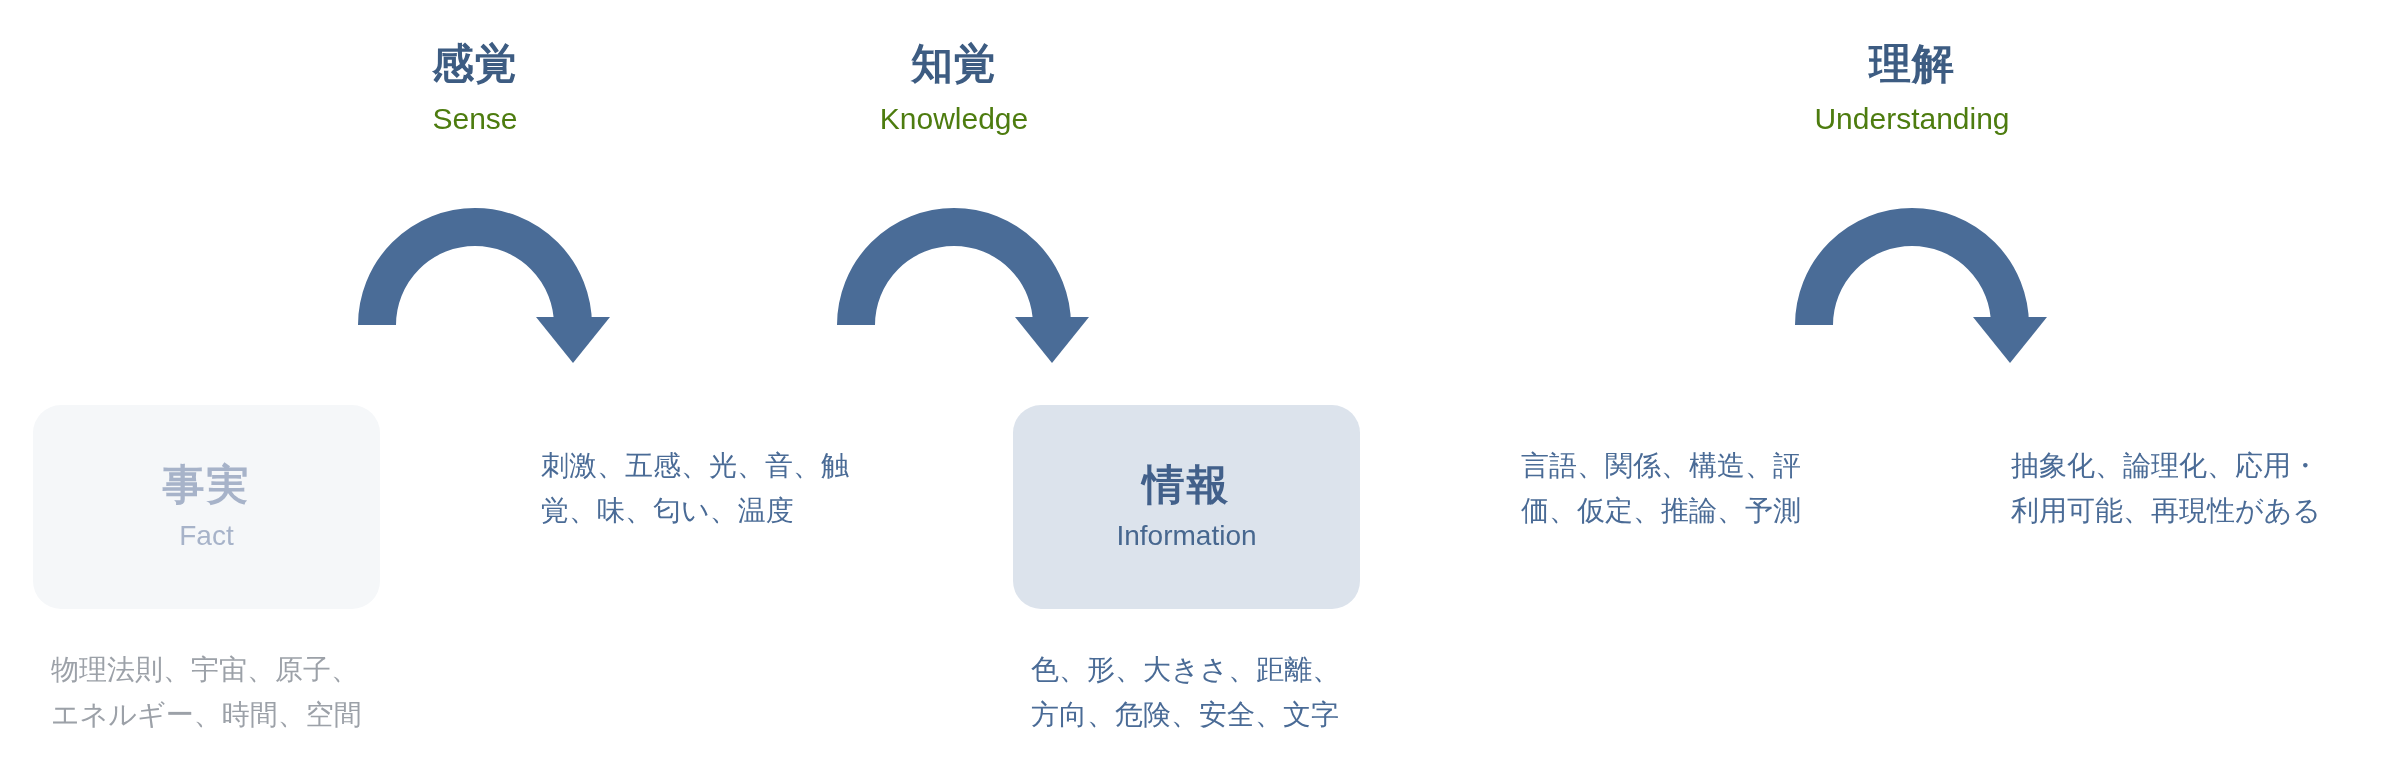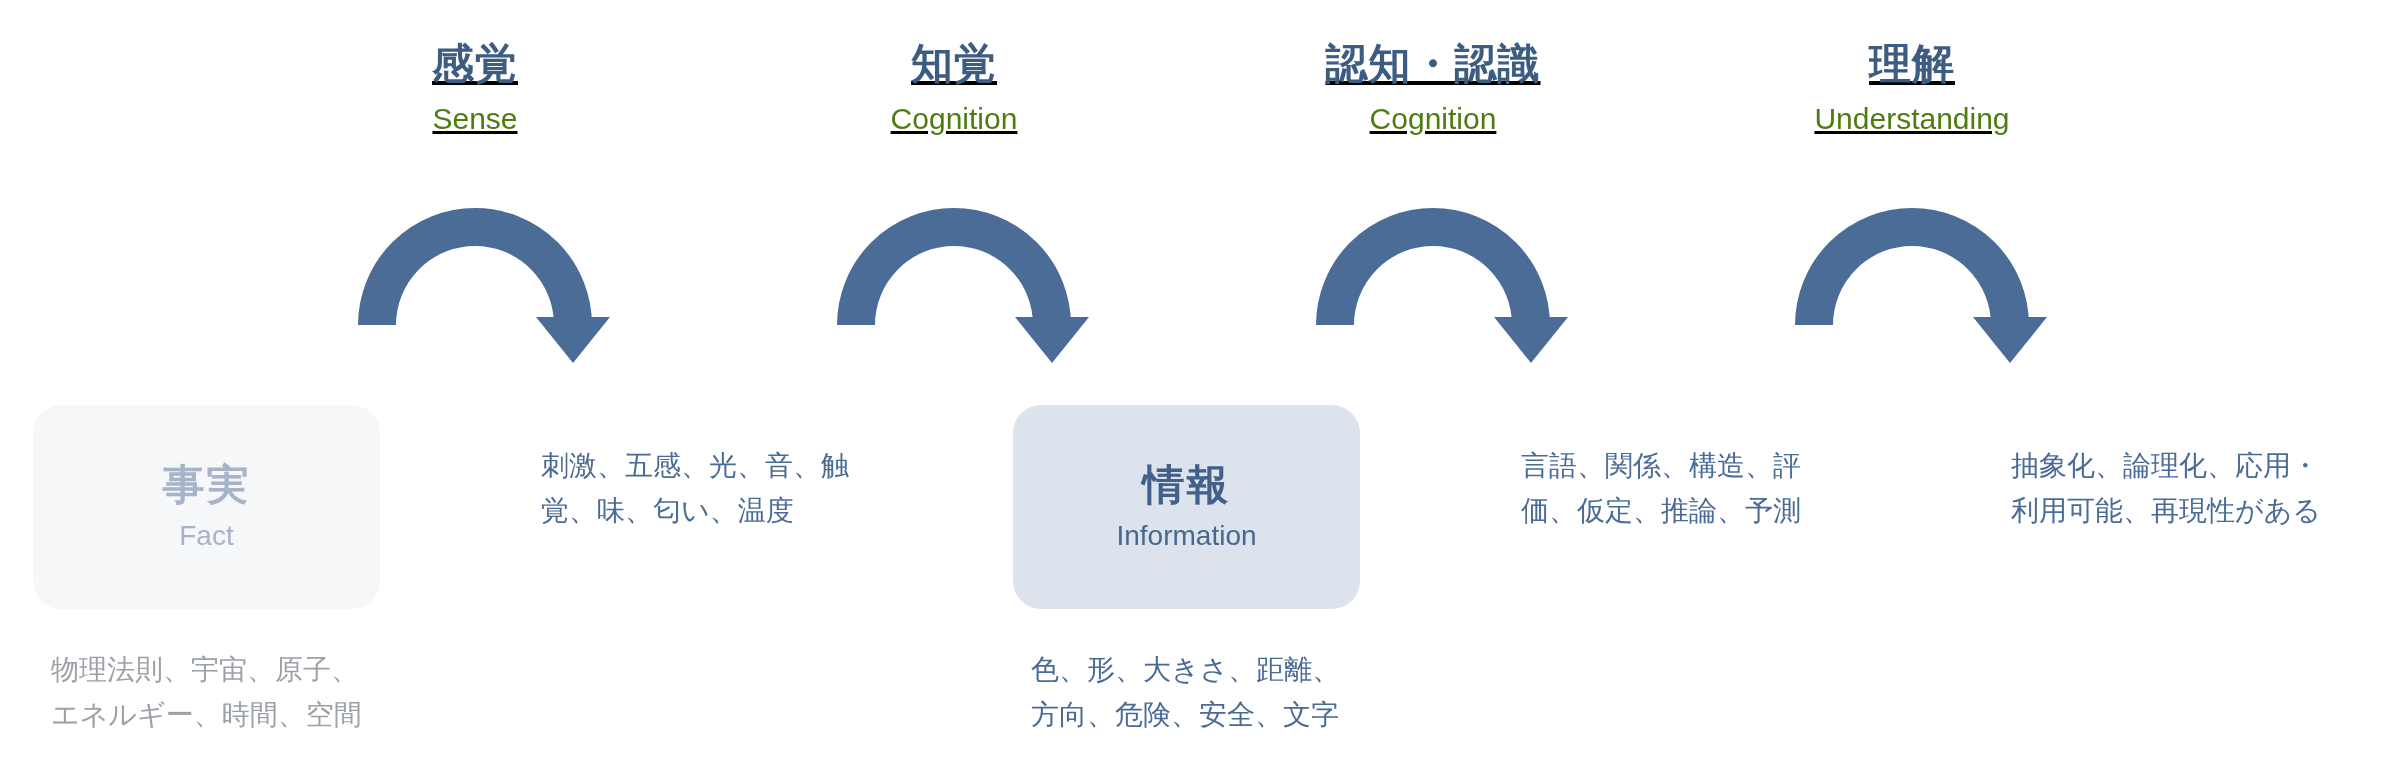--- a/index.html
+++ b/index.html
@@ -15,21 +15,20 @@
   
   .transition {
     position: absolute;
     top: 40px;
     width: 400px;
     height: 330px;
     display: flex;
     flex-direction: column;
     align-items: center;
     text-align: center;
-    text-decoration: underline;
   }
   .t-ja {
     font-size: 42px;
     line-height: 48px;
     font-weight: 700;
     color: #3D5C82;
     letter-spacing: 1px;
     white-space: nowrap;
   }
   .t-en {
@@ -101,35 +100,27 @@
     <div class="t-ja">感覚</div>
     <div class="t-en">Sense</div>
     <svg class="arc" width="260" height="158" viewBox="0 0 260 158">
       <path d="M25,120 A98,98 0 0 1 221,120" fill="none" stroke="#4A6C97" stroke-width="38"></path>
       <polygon points="184,112 258,112 221,158" fill="#4A6C97"></polygon>
     </svg>
   </div>
 
   <div class="transition" style="left:754px">
     <div class="t-ja">知覚</div>
-    <div class="t-en">Cognition</div>
+    <div class="t-en">Knowledge</div>
     <svg class="arc" width="260" height="158" viewBox="0 0 260 158">
       <path d="M25,120 A98,98 0 0 1 221,120" fill="none" stroke="#4A6C97" stroke-width="38"></path>
       <polygon points="184,112 258,112 221,158" fill="#4A6C97"></polygon>
     </svg>
   </div>
 
-  <div class="transition" style="left:1233px">
-    <div class="t-ja">認知・認識</div>
-    <div class="t-en">Cognition</div>
-    <svg class="arc" width="260" height="158" viewBox="0 0 260 158">
-      <path d="M25,120 A98,98 0 0 1 221,120" fill="none" stroke="#4A6C97" stroke-width="38"></path>
-      <polygon points="184,112 258,112 221,158" fill="#4A6C97"></polygon>
-    </svg>
-  </div>
 
   <div class="transition" style="left:1712px">
     <div class="t-ja">理解</div>
     <div class="t-en">Understanding</div>
     <svg class="arc" width="260" height="158" viewBox="0 0 260 158">
       <path d="M25,120 A98,98 0 0 1 221,120" fill="none" stroke="#4A6C97" stroke-width="38"></path>
       <polygon points="184,112 258,112 221,158" fill="#4A6C97"></polygon>
     </svg>
   </div>
 

